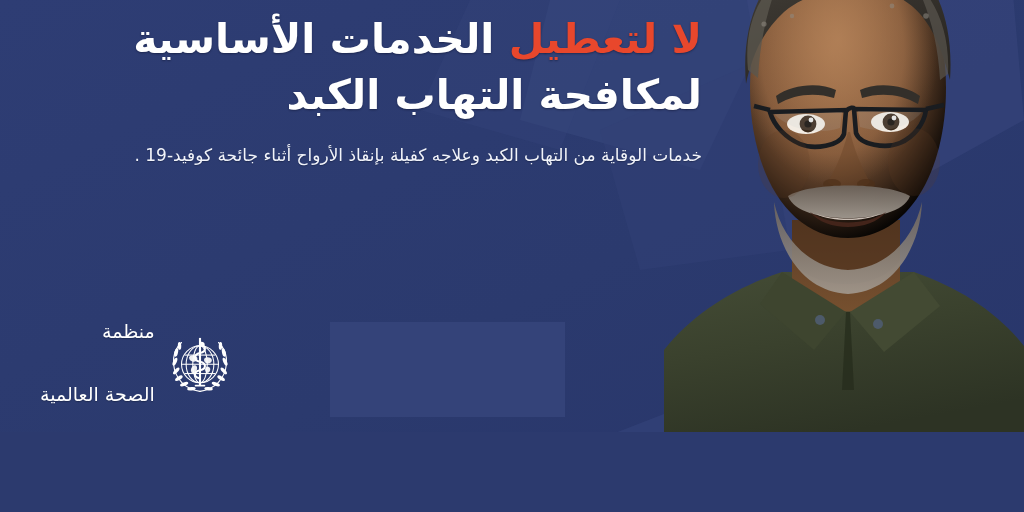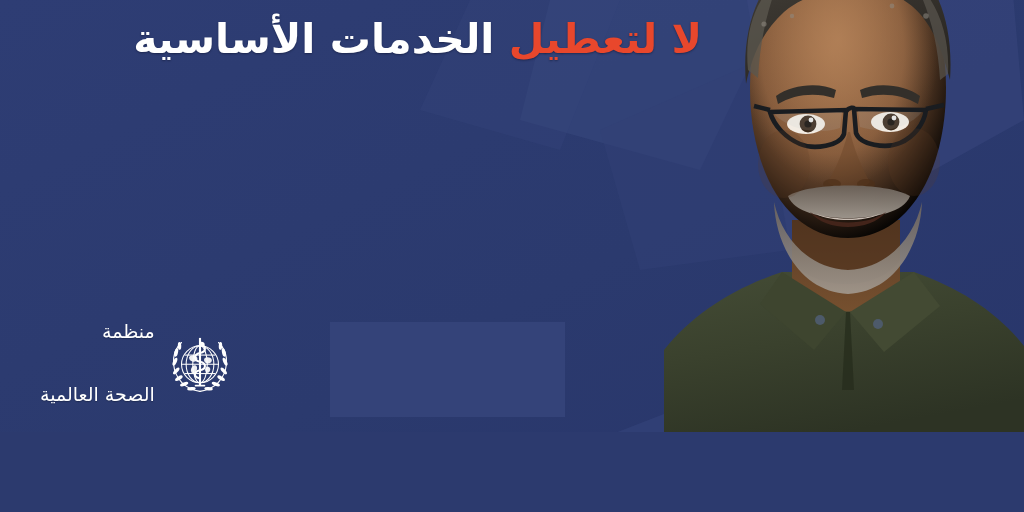--- a/index.html
+++ b/index.html
@@ -243,21 +243,23 @@
     </svg>
   </div>
 
   <div class="copy">
 
     <div class="headline-line l1">
       <span class="hl-accent">لا لتعطيل</span>
       <span>الخدمات الأساسية</span>
     </div>
 
-
+    <div class="headline-line l2">لمكافحة التهاب الكبد</div>
+
+    <div class="subhead">خدمات الوقاية من التهاب الكبد وعلاجه كفيلة بإنقاذ الأرواح أثناء جائحة كوفيد-19 .</div>
   </div>
 
   <div class="logo-lockup">
 
     <div class="logo-emblem">
       <svg viewBox="0 0 100 100" aria-hidden="true">
         <g fill="none" stroke="#ffffff" stroke-width="1.7" stroke-linecap="round">
 
           <path d="M50,93 C28,90 12,74 10,52 C9,38 14,26 22,19"></path>
 

